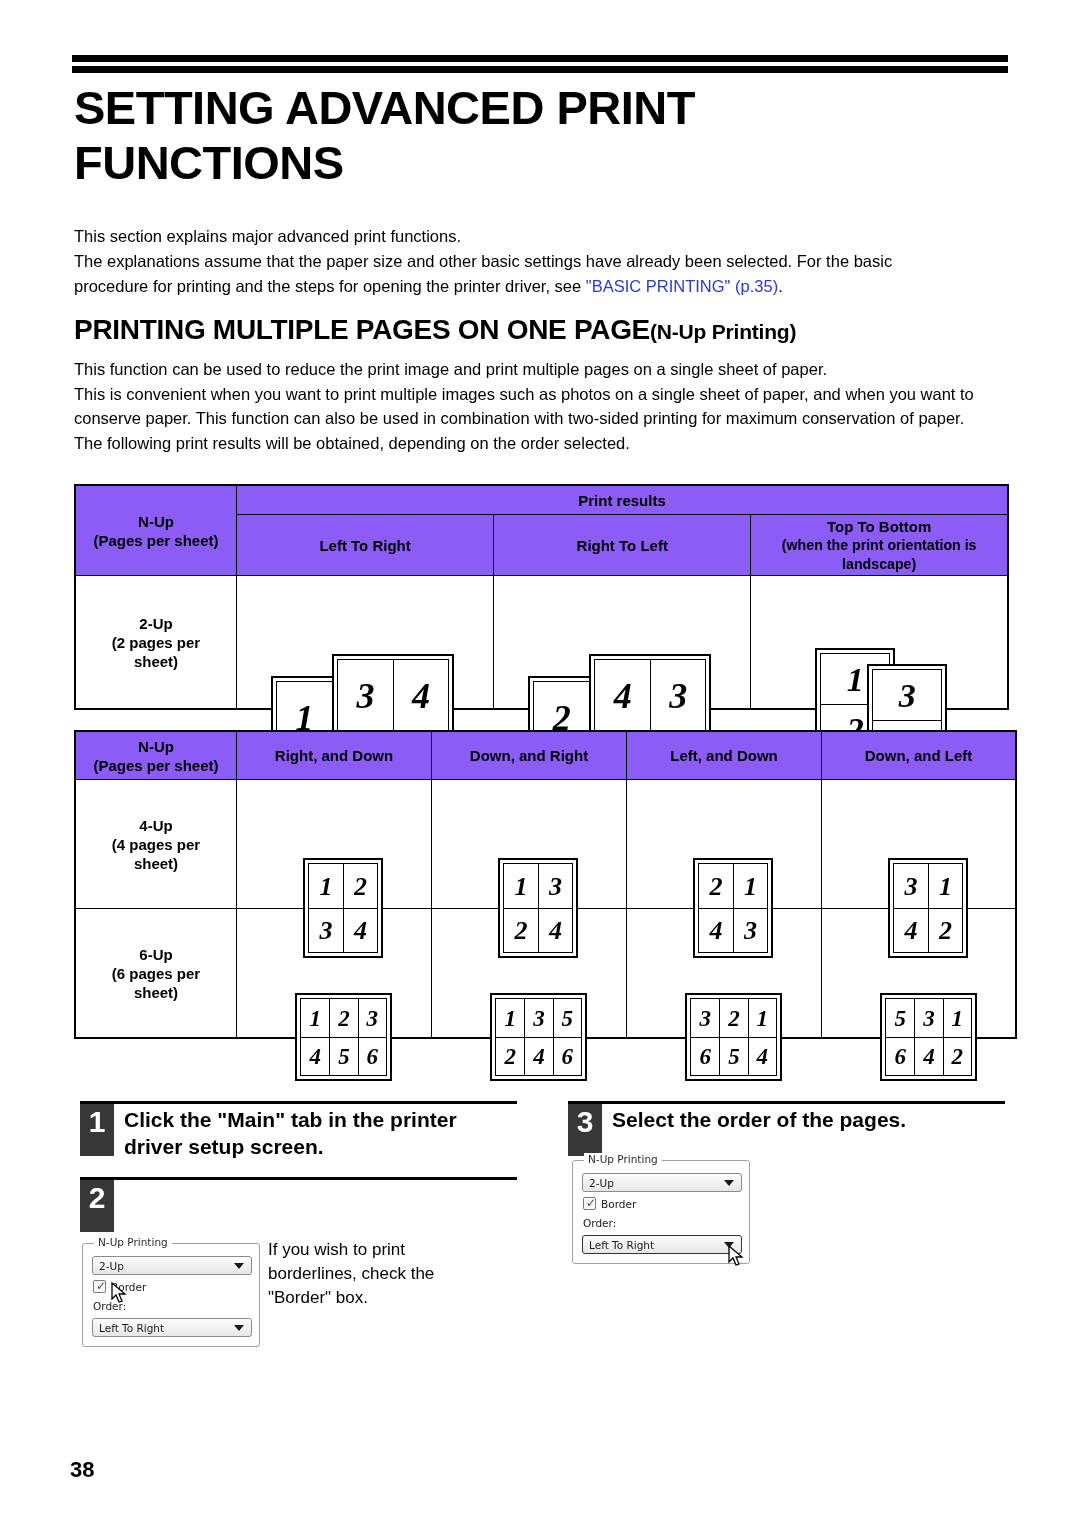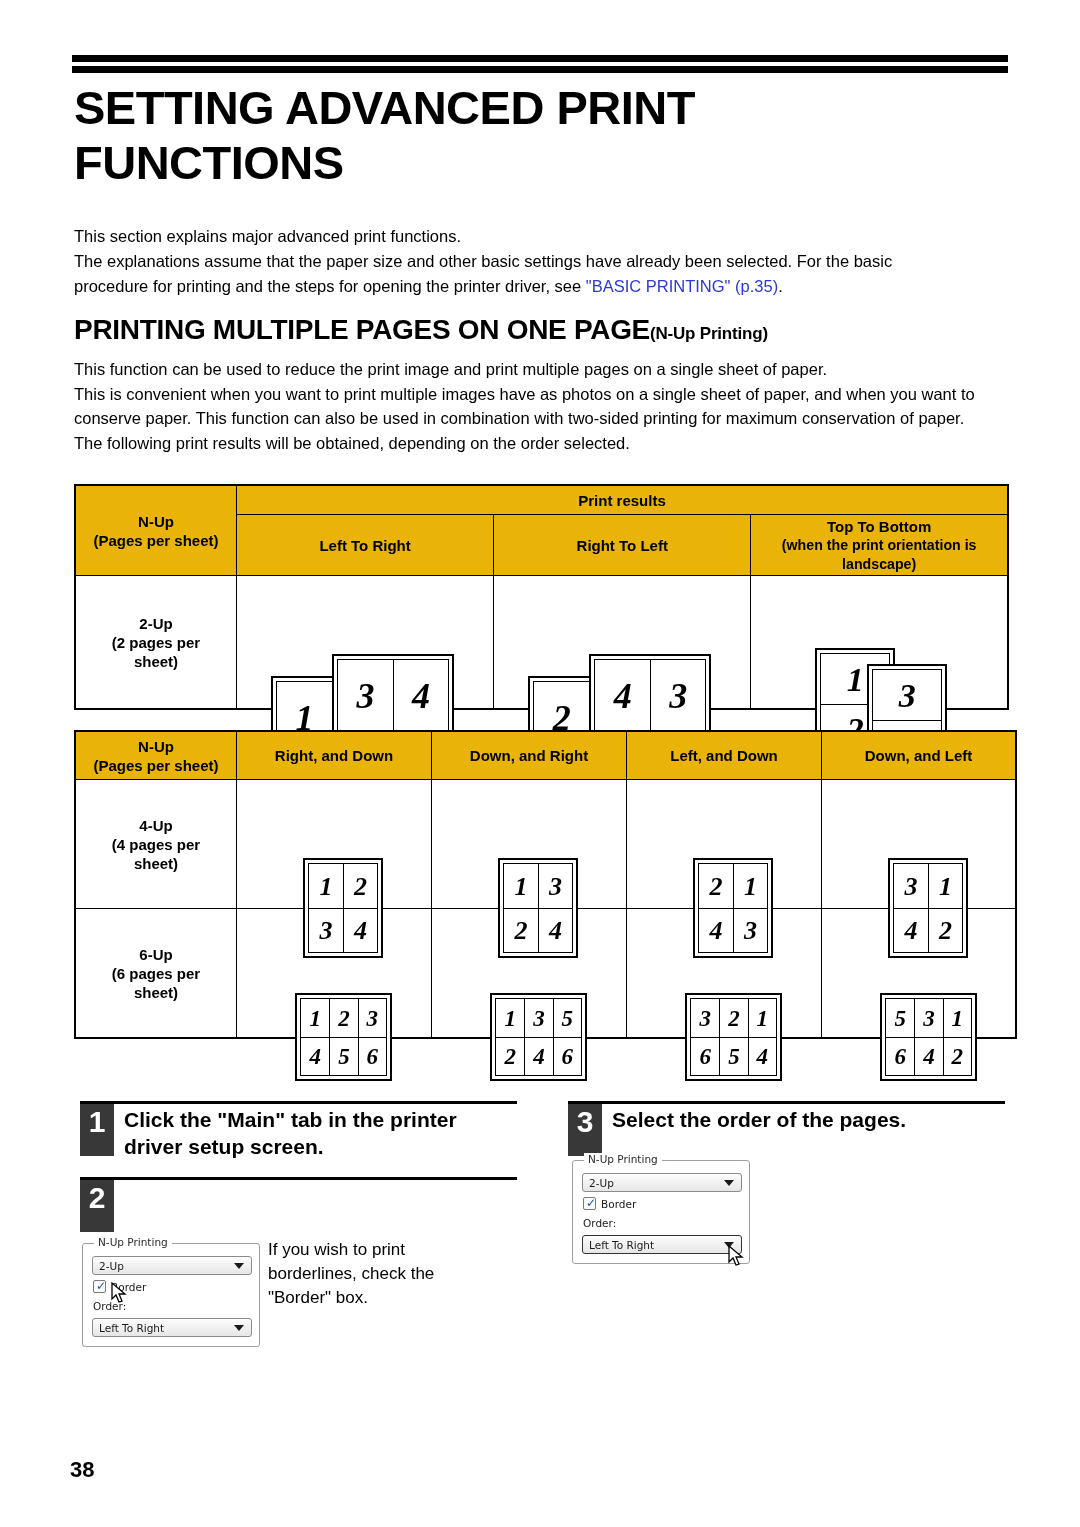--- a/index.html
+++ b/index.html
@@ -59,21 +59,21 @@
     left: 74px; top: 314px;
     width: 950px;
     white-space: nowrap;
   }
   .section-head .big {
     font-size: 28px;
     font-weight: bold;
     letter-spacing: -0.3px;
   }
   .section-head .small {
-    font-size: 17px;
+    font-size: 21px;
     font-weight: bold;
     letter-spacing: -0.2px;
   }
 
   
   .body-para {
     position: absolute;
     left: 74px; top: 357px;
     width: 945px;
     font-size: 16.5px;
@@ -88,21 +88,21 @@
   }
   .tbl td, .tbl th {
     border: 1.4px solid #000;
     padding: 0;
     vertical-align: middle;
     text-align: center;
     font-size: 15px;
     font-weight: bold;
     line-height: 19px;
   }
-  .tbl .hdr { background: #eab308; }
+  .tbl .hdr { background: #8b5cf6; }
   .tbl .cell { background: #ffffff; }
   .tbl-outer { border: 2.6px solid #000; }
 
   #table-one { left: 74px; top: 484px; width: 935px; }
   #table-two { left: 74px; top: 730px; width: 935px; }
 
   
   .diagwrap {
     position: relative;
     width: 100%;
@@ -280,21 +280,21 @@
     <div class="line">The explanations assume that the paper size and other basic settings have already been selected. For the basic</div>
     <div class="line"><span>procedure for printing and the steps for opening the printer driver, see </span><span class="link">"BASIC PRINTING" (p.35)</span><span>.</span></div>
   </div>
 
   <div class="section-head">
     <span class="big">PRINTING MULTIPLE PAGES ON ONE PAGE</span><span class="small">(N-Up Printing)</span>
   </div>
 
   <div class="body-para">
     <div>This function can be used to reduce the print image and print multiple pages on a single sheet of paper.</div>
-    <div>This is convenient when you want to print multiple images have as photos on a single sheet of paper, and when you want to conserve paper. This function can also be used in combination with two-sided printing for maximum conservation of paper.</div>
+    <div>This is convenient when you want to print multiple images such as photos on a single sheet of paper, and when you want to conserve paper. This function can also be used in combination with two-sided printing for maximum conservation of paper.</div>
     <div>The following print results will be obtained, depending on the order selected.</div>
   </div>
 
   <table class="tbl tbl-outer" id="table-one">
     <tbody>
         <tr>
       <td class="hdr" rowspan="2" style="width:160px;height:88px;">
         <div>N-Up</div>
         <div>(Pages per sheet)</div>
       </td>

